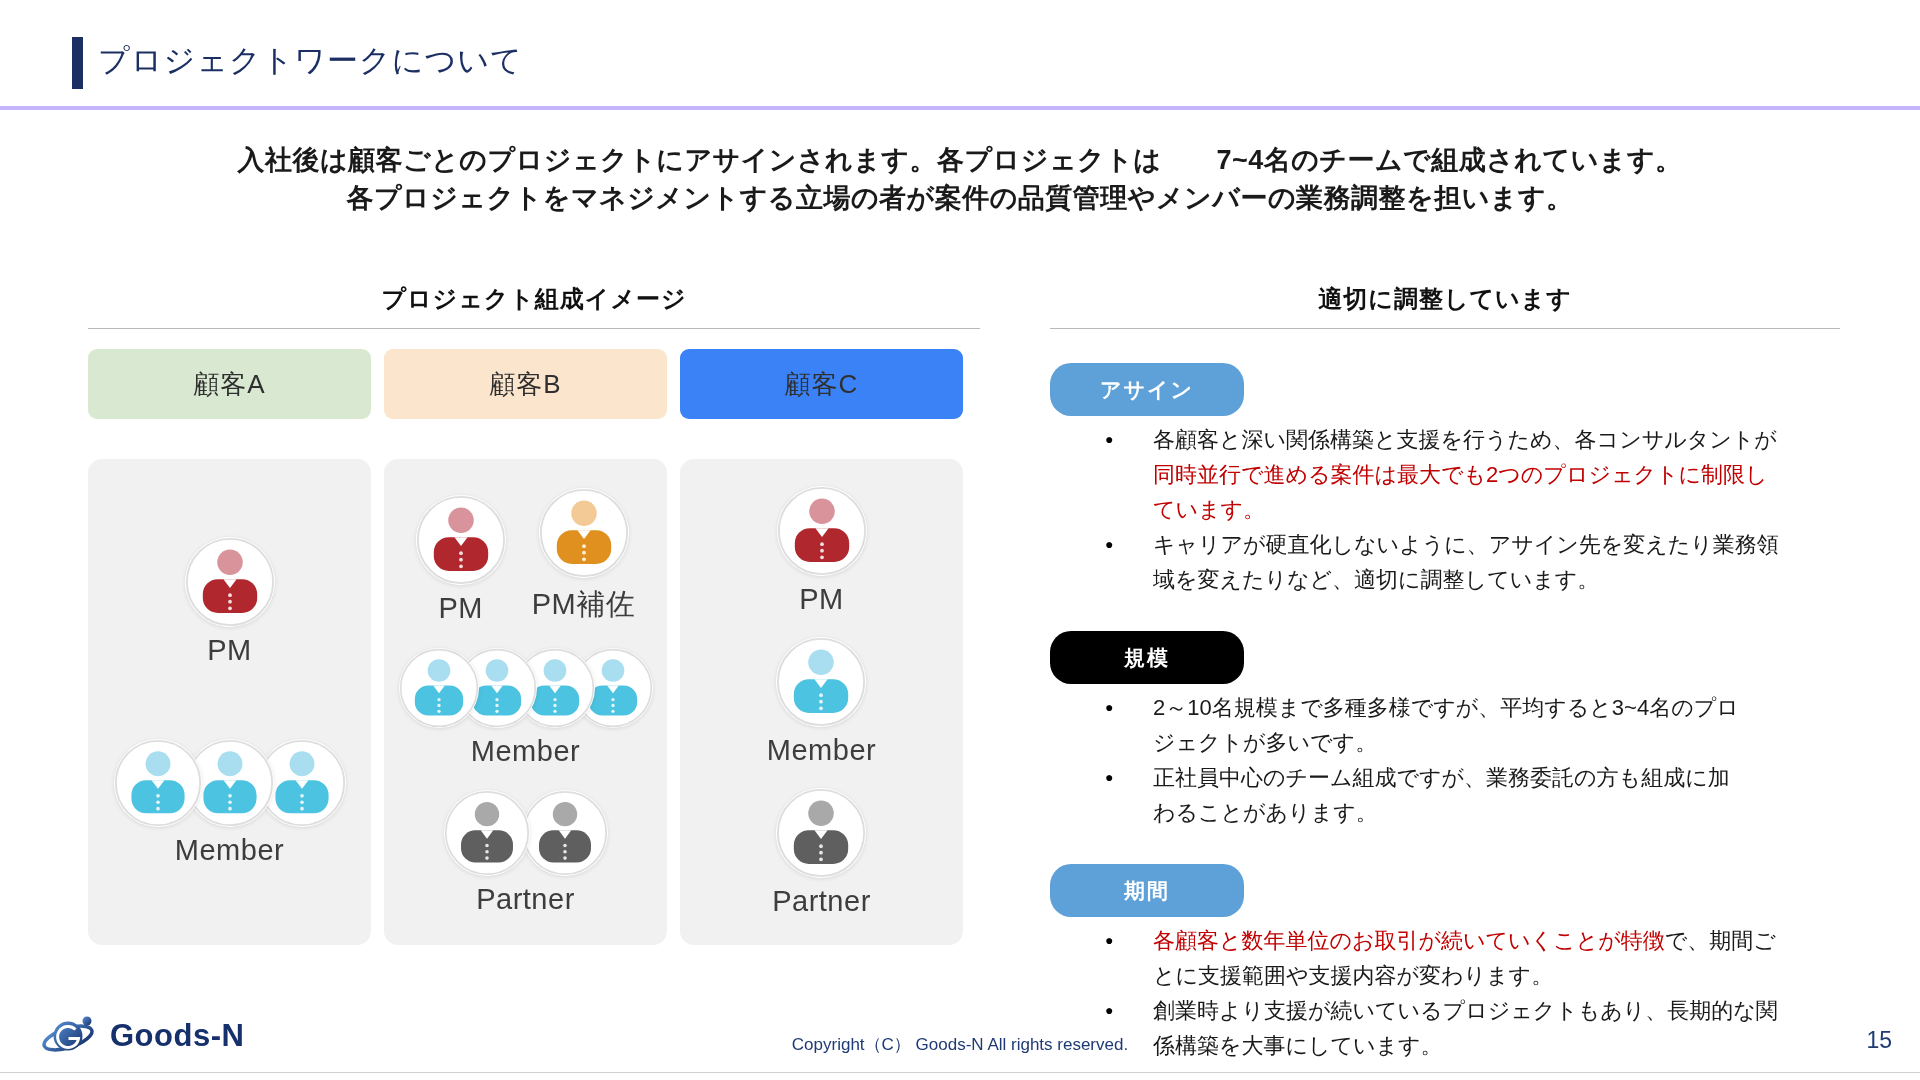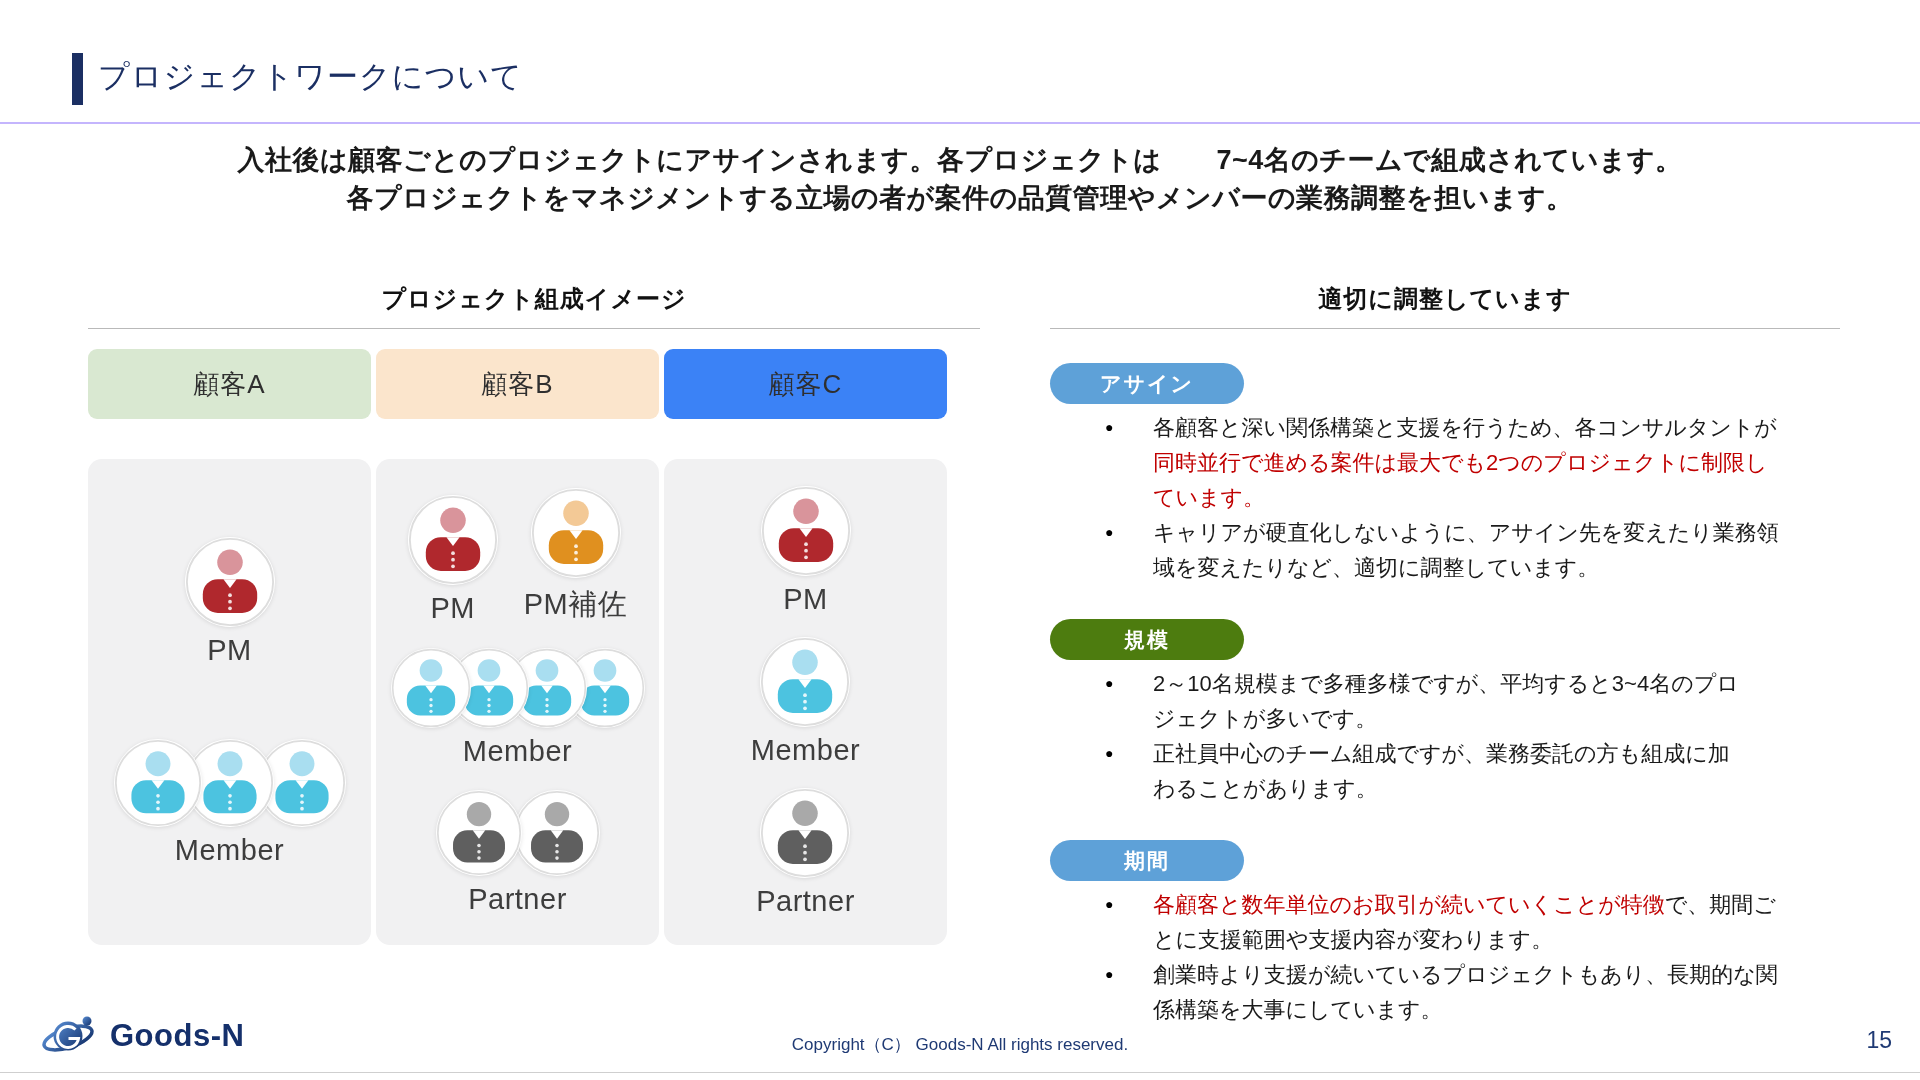--- a/index.html
+++ b/index.html
@@ -1,47 +1,47 @@
 <!DOCTYPE html>
 <html><head>
 <meta charset="utf-8">
 <style>
   html,body{margin:0;padding:0;background:#fff;}
   body{font-family:"Liberation Sans","DejaVu Sans",sans-serif;}
   .slide{position:relative;width:1920px;height:1080px;background:#ffffff;overflow:hidden;}
 
   
-  .hdr{position:absolute;left:0;top:16px;width:100%;height:106px;border-bottom:2px solid #c4b5fd;}
+  .hdr{position:absolute;left:0;top:0;width:100%;height:106px;border-bottom:4px solid #c4b5fd;}
   .hdr .accent{position:absolute;left:72px;top:37px;width:11px;height:52px;background:#1b2f63;}
   .hdr h1{position:absolute;left:98px;top:40px;margin:0;font-size:31px;font-weight:500;color:#1b2f63;letter-spacing:1px;}
 
   
   .intro{position:absolute;left:0;top:141px;width:100%;text-align:center;color:#1a1a1a;}
   .intro p{margin:0;font-size:27px;font-weight:700;line-height:38px;letter-spacing:0.5px;}
 
   
   .sec-title{margin:0;font-size:24px;font-weight:700;color:#111;text-align:center;line-height:34px;letter-spacing:1px;}
   .rule{margin-top:12px;border-top:1px solid #b9b9b9;height:0;}
 
   
   .diagram{position:absolute;left:88px;top:282px;width:892px;}
-  .cols{display:flex;gap:5px;margin-top:20px;}
+  .cols{display:flex;gap:13px;margin-top:20px;}
   .col{width:283px;display:flex;flex-direction:column;}
   .cust-header{height:70px;border-radius:9px;display:flex;align-items:center;justify-content:center;font-size:26px;color:#2f2f2f;letter-spacing:1px;}
   .card{margin-top:40px;height:486px;background:#f1f1f2;border-radius:14px;display:flex;flex-direction:column;justify-content:space-evenly;align-items:center;padding:6px 0;box-sizing:border-box;}
   .group-row{display:flex;gap:26px;align-items:flex-end;}
   .group{display:flex;flex-direction:column;align-items:center;}
   .icons{display:flex;align-items:center;}
   .avatar{border-radius:50%;box-shadow:0 1px 4px rgba(0,0,0,0.10);line-height:0;background:#fff;}
   .group-label{margin-top:7px;font-size:29px;color:#3d3d3d;letter-spacing:0.5px;}
 
   
   .details{position:absolute;left:1050px;top:282px;width:790px;}
   .detail-block{margin-top:0;}
-  .pill{margin-top:34px;width:194px;height:41px;border-radius:21px;display:flex;align-items:center;justify-content:center;color:#ffffff;font-size:21px;font-weight:700;letter-spacing:2px;}
+  .pill{margin-top:34px;width:194px;height:53px;border-radius:21px;display:flex;align-items:center;justify-content:center;color:#ffffff;font-size:21px;font-weight:700;letter-spacing:2px;}
   .detail-block ul{list-style:none;margin:6px 0 0 0;padding:0;}
   .detail-block li{position:relative;padding-left:103px;font-size:22px;line-height:35px;color:#1a1a1a;white-space:pre-wrap;width:660px;}
   .detail-block li::before{content:"●";position:absolute;left:55px;top:0;font-size:14px;color:#000;}
 
   
   .footer-logo{position:absolute;left:42px;top:1012px;display:flex;align-items:center;gap:10px;}
   .logo-text{font-size:31px;font-weight:700;color:#15306b;letter-spacing:0.5px;}
   .copyright{position:absolute;left:0;top:1033px;width:100%;text-align:center;font-size:17px;color:#1f3a74;}
   .page-num{position:absolute;right:28px;top:1027px;font-size:23px;color:#1f3a74;}
   .bottom-rule{position:absolute;left:0;top:1072px;width:100%;border-top:1px solid #cfcfcf;}
@@ -287,21 +287,21 @@
           <div class="pill" style="background: rgb(94, 161, 216);">アサイン</div>
           <ul>
             <li><span>各顧客と深い関係構築と支援を行うため、各コンサルタントが
 </span><span style="color: rgb(192, 0, 0);">同時並行で進める案件は最大でも2つのプロジェクトに制限し
 ています。</span></li>
             <li><span>キャリアが硬直化しないように、アサイン先を変えたり業務領
 域を変えたりなど、適切に調整しています。</span></li>
           </ul>
         </div>
         <div class="detail-block">
-          <div class="pill" style="background: #4d7c0f;">規模</div>
+          <div class="pill" style="background: #000000;">規模</div>
           <ul>
             <li><span>2～10名規模まで多種多様ですが、平均すると3~4名のプロ
 ジェクトが多いです。</span></li>
             <li><span>正社員中心のチーム組成ですが、業務委託の方も組成に加
 わることがあります。</span></li>
           </ul>
         </div>
         <div class="detail-block">
           <div class="pill" style="background: rgb(94, 161, 216);">期間</div>
           <ul>

